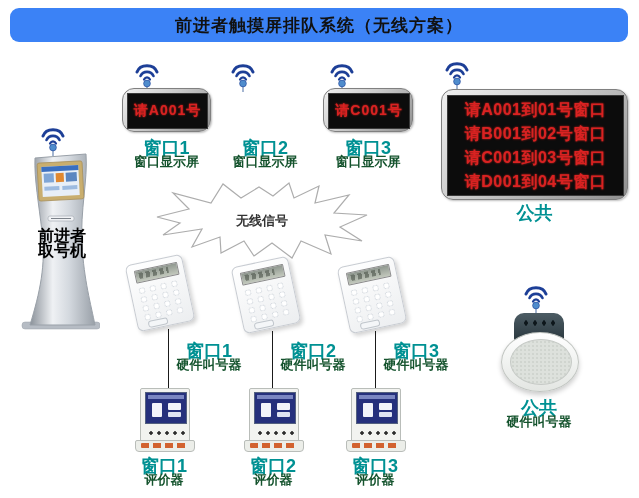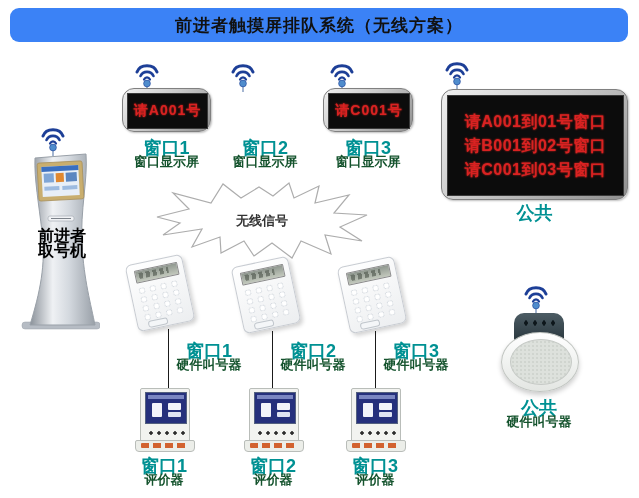--- a/index.html
+++ b/index.html
@@ -190,20 +190,21 @@
   <div class="dev-label" style="left:323px;top:141px;width:90px">
     <span class="win">窗口3</span>
     <span class="typ">窗口显示屏</span>
   </div>
 
   <div class="led-frame" style="left:441px;top:89px;width:187px;height:111px;padding:5px">
     <div class="led-screen">
       <span class="led-text big">请A001到01号窗口</span>
       <span class="led-text big">请B001到02号窗口</span>
       <span class="led-text big">请C001到03号窗口</span>
+      <span class="led-text big">请D001到04号窗口</span>
     </div>
   </div>
   <div class="dev-label" style="left:441px;top:206px;width:187px">
     <span class="win">公共</span>
   </div>
 
   <svg class="burst" width="218" height="80" viewBox="0 0 218 80">
     <polygon points="4,36 36,28 20,12 58,22 70,3 88,17 106,6 120,15 136,2 141,17 166,5 162,22 196,14 181,32 214,34 187,46 209,60 172,54 178,73 148,60 139,77 119,62 101,75 91,60 68,72 67,56 39,66 49,48 10,54 27,42" fill="#ffffff" stroke="#adadad" stroke-width="1.2"></polygon>
     <text x="109" y="44" text-anchor="middle">无线信号</text>
   </svg>

